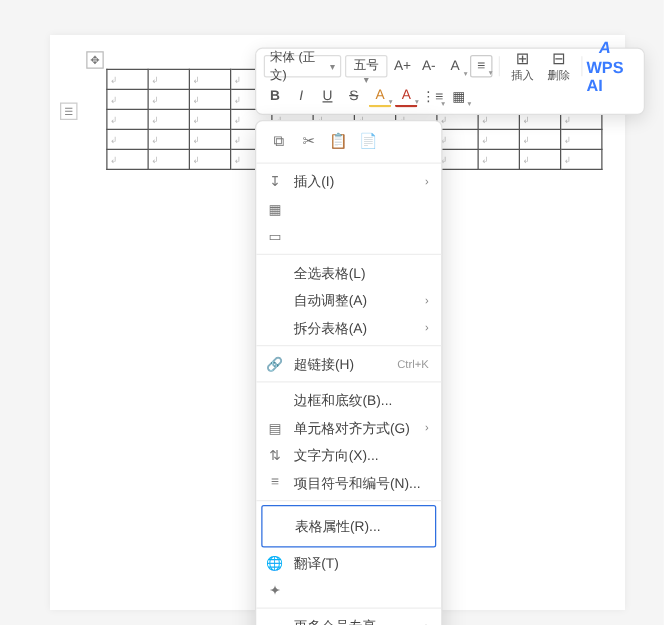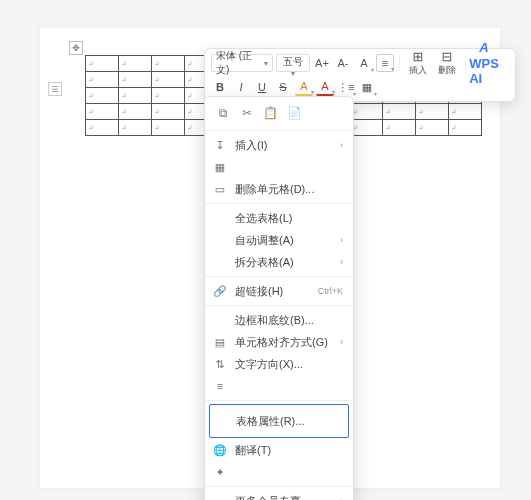--- a/index.html
+++ b/index.html
@@ -7,21 +7,21 @@
   .doc-area { position: absolute; left: 40px; top: 28px; width: 460px; height: 460px; background: #fff; box-shadow: 0 0 6px rgba(0,0,0,0.06); }
   .move-handle { position: absolute; left: 69px; top: 41px; width: 14px; height: 14px; border: 1px solid #bbb; background: #fff; display: flex; align-items: center; justify-content: center; font-size: 9px; color: #777; cursor: move; }
   .word-table { position: absolute; left: 85px; top: 55px; border-collapse: collapse; }
   .word-table td { border: 1px solid #555; width: 33px; height: 16px; font-size: 8px; color: #aaa; padding: 1px 2px; }
   .word-table td::after { content: "↲"; font-size: 7px; color: #bbb; }
 
   
   .ruler-mark { position: absolute; left: 48px; top: 82px; width: 14px; height: 14px; border: 1px solid #ccc; font-size: 8px; color: #888; display: flex; align-items: center; justify-content: center; }
 
   
-  .float-toolbar { position: absolute; left: 204px; top: 48px; width: 312px; height: 54px; background: #fff; border: 1px solid #e0e0e0; border-radius: 6px; box-shadow: 0 4px 14px rgba(0,0,0,0.12); padding: 3px 6px; display: flex; flex-direction: column; gap: 2px; font-size: 10px; color: #444; }
+  .float-toolbar { position: absolute; left: 204px; top: 38px; width: 312px; height: 54px; background: #fff; border: 1px solid #e0e0e0; border-radius: 6px; box-shadow: 0 4px 14px rgba(0,0,0,0.12); padding: 3px 6px; display: flex; flex-direction: column; gap: 2px; font-size: 10px; color: #444; }
   .tb-row { display: flex; align-items: center; gap: 3px; height: 22px; }
   .tb-sel { border: 1px solid #ddd; height: 18px; display: flex; align-items: center; padding: 0 4px; font-size: 10px; color: #444; background: #fff; border-radius: 2px; }
   .tb-sel.fam { width: 62px; justify-content: space-between; }
   .tb-sel.size { width: 34px; justify-content: space-between; flex-direction: column; }
   .chev { font-size: 8px; color: #888; }
   .tb-btn { width: 18px; height: 18px; display: flex; align-items: center; justify-content: center; border-radius: 2px; font-size: 11px; color: #555; cursor: pointer; position: relative; }
   .tb-btn.drop::after { content: "▾"; font-size: 6px; position: absolute; right: -1px; bottom: -1px; color: #999; }
   .sep { width: 1px; height: 16px; background: #eee; margin: 0 2px; }
   .tb-big { display: flex; flex-direction: column; align-items: center; gap: 1px; width: 26px; font-size: 9px; color: #555; cursor: pointer; }
   .tb-big .ico { height: 14px; display: flex; align-items: center; justify-content: center; font-size: 13px; }
@@ -179,21 +179,20 @@
       <div class="ctx-item">
         <span class="ico">↧</span>
         <span class="lbl">插入(I)</span>
         <span class="arrow">›</span>
       </div>
       <div class="ctx-item">
         <span class="ico">▦</span>
       </div>
       <div class="ctx-item">
         <span class="ico">▭</span>
-        <span class="lbl">删除单元格(D)...</span>
       </div>
       <div class="ctx-hr"></div>
       <div class="ctx-item indent">
         <span class="lbl">全选表格(L)</span>
       </div>
       <div class="ctx-item indent">
         <span class="lbl">自动调整(A)</span>
         <span class="arrow">›</span>
       </div>
       <div class="ctx-item indent">
@@ -214,20 +213,21 @@
         <span class="ico">▤</span>
         <span class="lbl">单元格对齐方式(G)</span>
         <span class="arrow">›</span>
       </div>
       <div class="ctx-item">
         <span class="ico">⇅</span>
         <span class="lbl">文字方向(X)...</span>
       </div>
       <div class="ctx-item">
         <span class="ico">≡</span>
+        <span class="lbl">项目符号和编号(N)...</span>
       </div>
       <div class="ctx-hr"></div>
       <div class="ctx-item highlight">
         <span class="lbl">表格属性(R)...</span>
       </div>
       <div class="ctx-item">
         <span class="ico">🌐</span>
         <span class="lbl">翻译(T)</span>
       </div>
       <div class="ctx-item">

